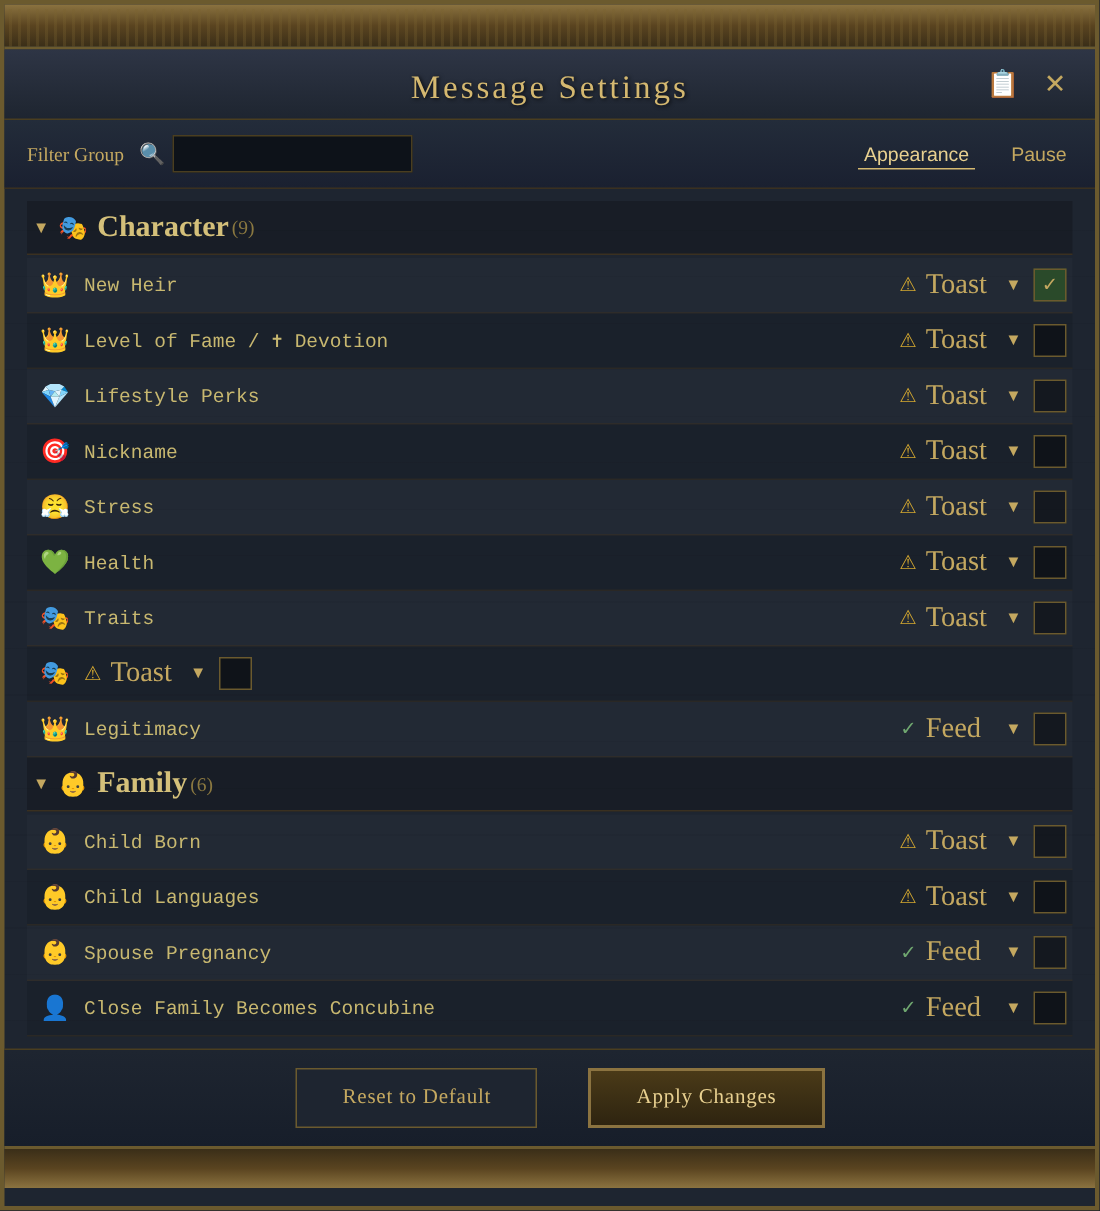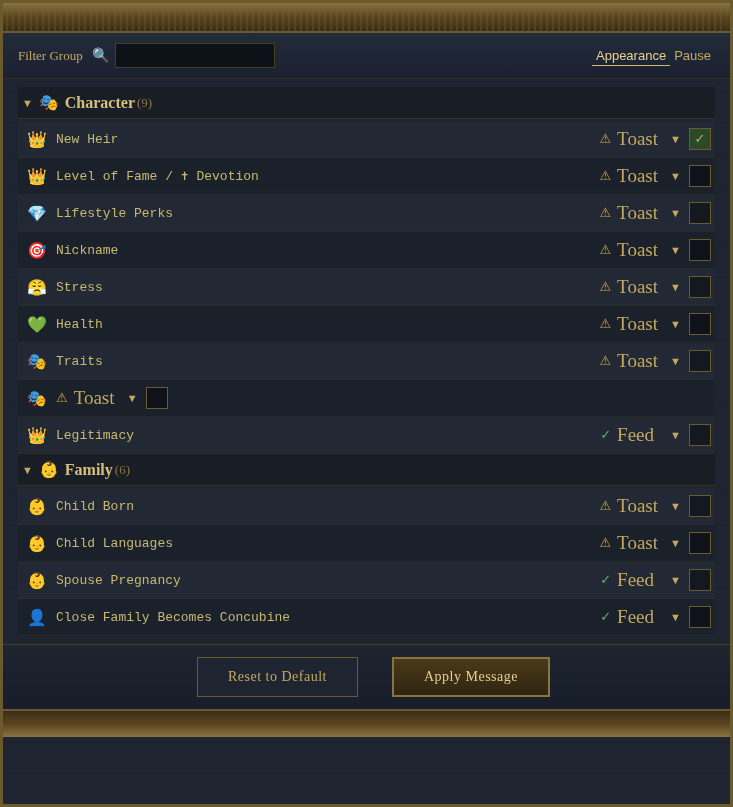--- a/index.html
+++ b/index.html
@@ -114,20 +114,21 @@
       border: 1px solid #4a3e20;
       color: #c4a860;
       padding: 4px 8px;
       font-size: 13px;
       width: 160px;
       outline: none;
     }
 
     .filter-tabs {
       display: flex;
+      gap: 20px;
       margin-left: auto;
     }
 
     .filter-tab {
       color: #c4a860;
       font-size: 13px;
       cursor: pointer;
       padding: 2px 4px;
       background: none;
       border: none;
@@ -172,21 +173,21 @@
       margin-right: 6px;
     }
 
     .group-header-icon {
       margin-right: 6px;
       font-size: 16px;
     }
 
     .group-header-label {
       color: #d4c07a;
-      font-size: 16px;
+      font-size: 20px;
       font-weight: bold;
     }
 
     .group-header-count {
       color: #8a7840;
       font-size: 13px;
       margin-left: 2px;
     }
 
     .settings-row {
@@ -305,20 +306,27 @@
       background: linear-gradient(180deg, #3a2e18 0%, #5a4420 50%, #8b7340 100%);
       border-top: 2px solid #6b5a2e;
     }
   </style>
 </head>
 <body>
 
 <div class="window">
   <div class="window-border-top"></div>
 
+  <div class="title-area">
+    <h1>Message Settings</h1>
+    <div class="title-icons">
+      <button class="title-icon-btn">📋</button>
+      <button class="title-icon-btn">✕</button>
+    </div>
+  </div>
 
   <div class="filter-bar">
     <span class="filter-label">Filter Group</span>
     <div class="search-area">
       <span class="search-icon-wrap">🔍</span>
       <input class="search-input" type="text" placeholder="" style="">
     </div>
     <div class="filter-tabs">
       <button class="filter-tab active">Appearance</button>
       <button class="filter-tab">Pause</button>
@@ -480,17 +488,17 @@
         <span class="status-text">Feed</span>
         <button class="dropdown-btn">▼</button>
         <div class="checkbox-wrap"></div>
       </div>
     </div>
 
   </div>
 
   <div class="footer">
     <button class="footer-btn btn-reset">Reset to Default</button>
-    <button class="footer-btn btn-apply">Apply Message</button>
+    <button class="footer-btn btn-apply">Apply Changes</button>
   </div>
 
   <div class="bottom-border"></div>
 </div>
 
 </body></html>

